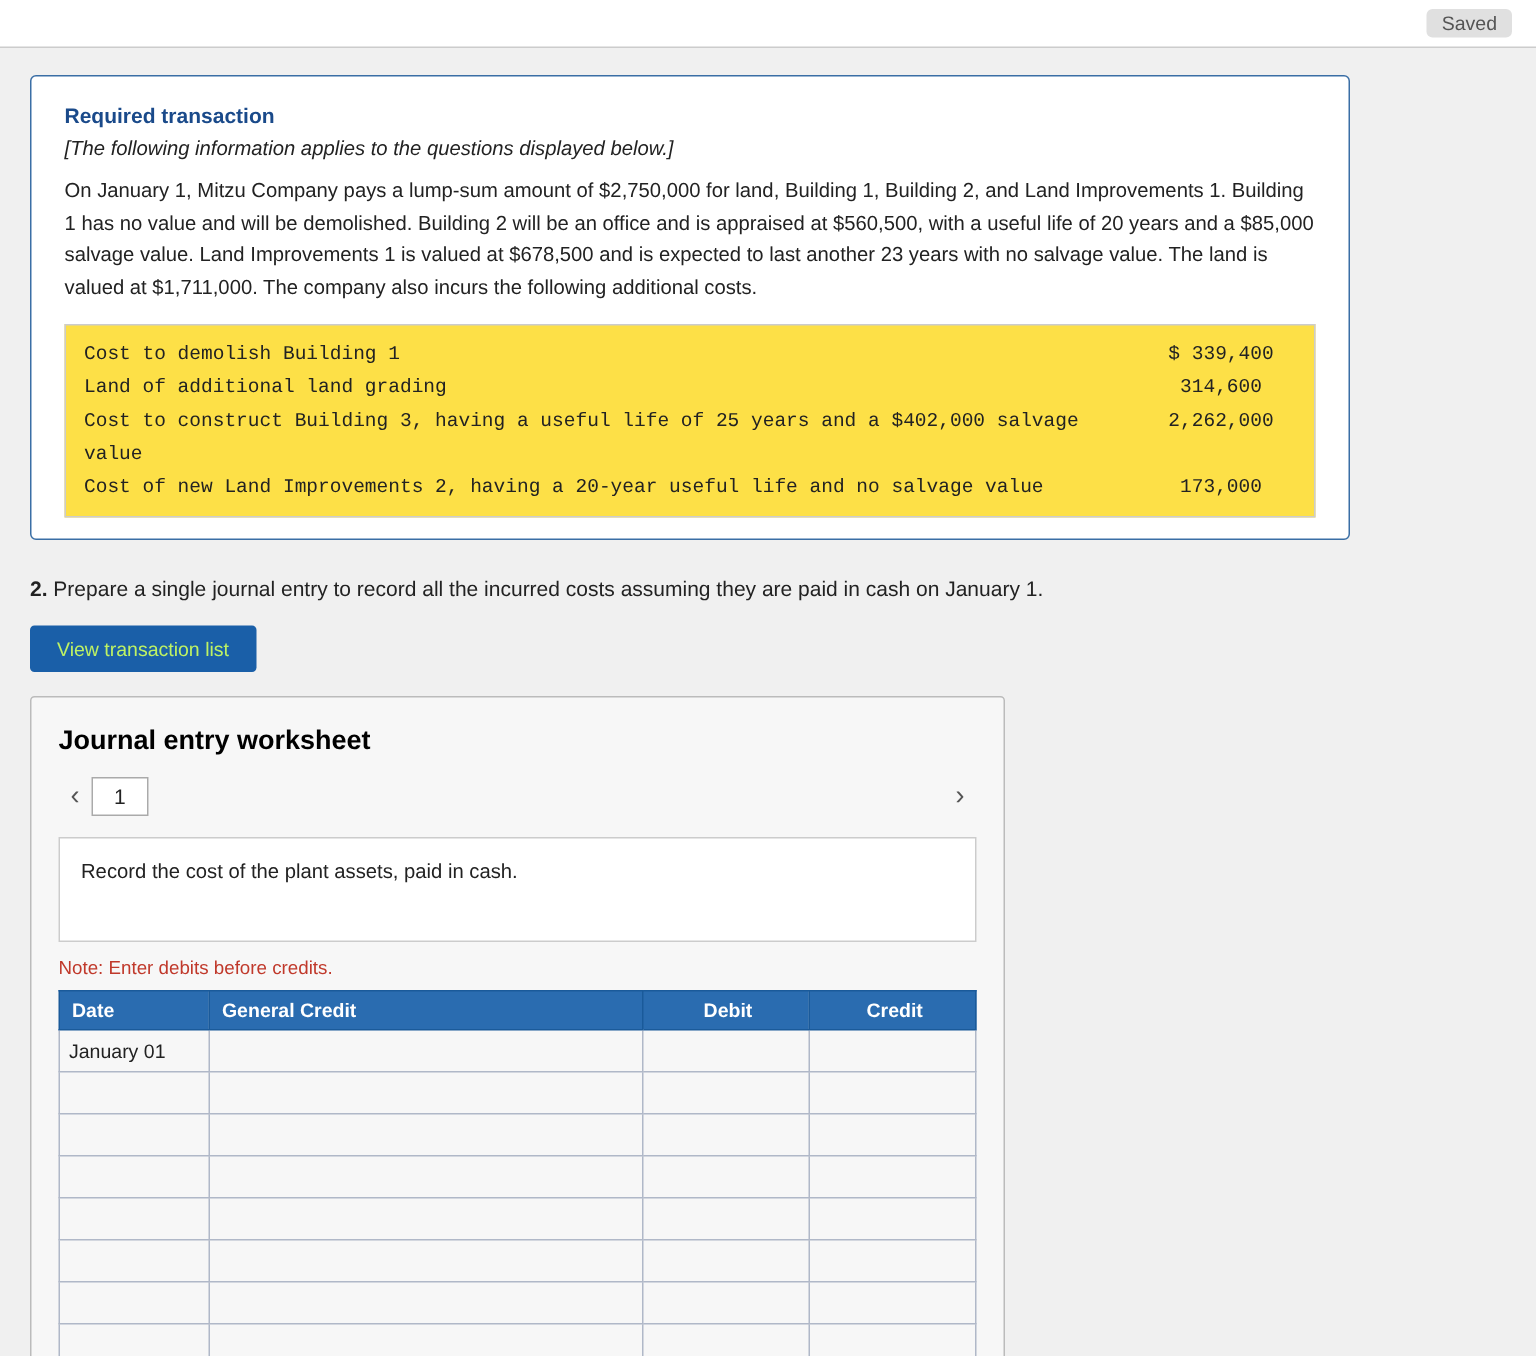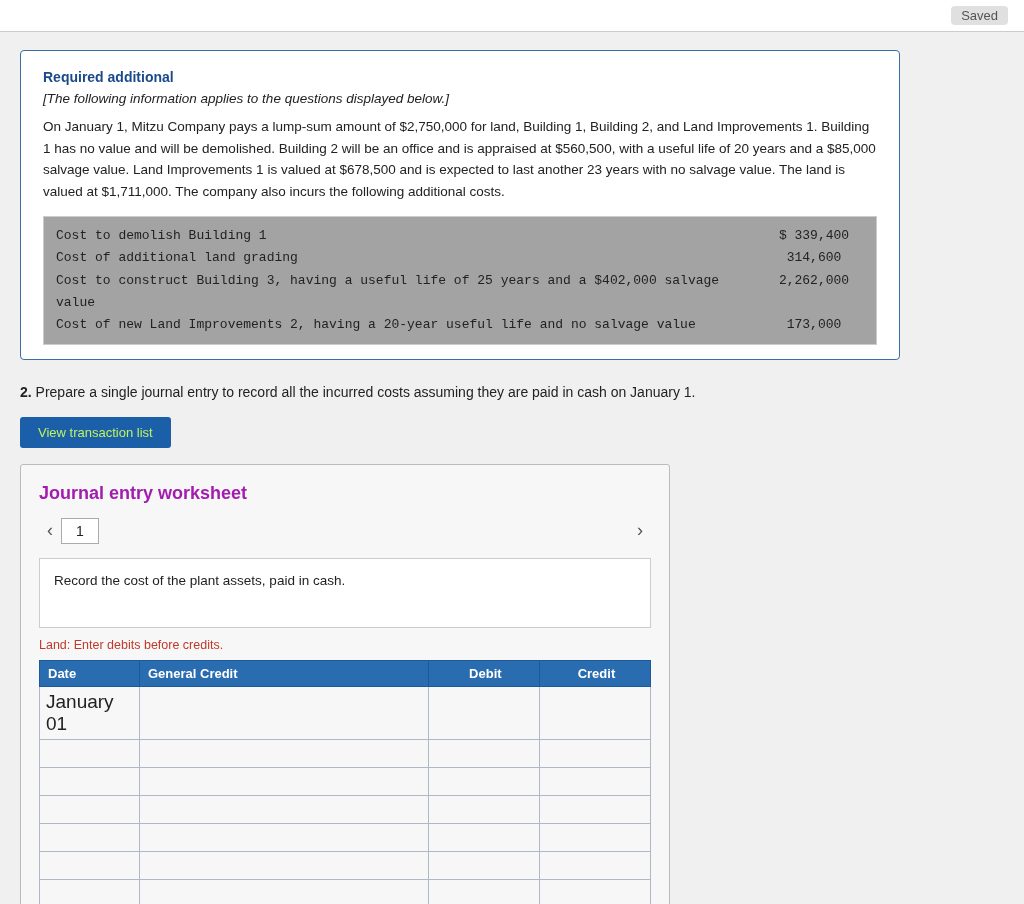--- a/index.html
+++ b/index.html
@@ -50,21 +50,21 @@
     .info-box .body-text {
       font-size: 13.5px;
       line-height: 1.6;
       margin-bottom: 14px;
     }
     .costs-table {
       font-family: 'Courier New', Courier, monospace;
       font-size: 13px;
       border: 1px solid #ccc;
       padding: 8px 12px;
-      background: #a3a3a3;
+      background: #fde047;
       line-height: 1.7;
     }
     .costs-table .cost-row {
       display: flex;
       justify-content: space-between;
     }
     .costs-table .cost-label { flex: 1; }
     .costs-table .cost-value { text-align: center; min-width: 100px; }
     .question-text {
       font-size: 14px;
@@ -86,21 +86,21 @@
       background: #f7f7f7;
       border: 1px solid #bbb;
       border-radius: 3px;
       padding: 18px 18px 18px 18px;
       max-width: 650px;
     }
     .worksheet-title {
       font-size: 18px;
       font-weight: bold;
       margin-bottom: 14px;
-      color: #a21caf;
+      color: #000000;
     }
     .pagination {
       display: flex;
       align-items: center;
       margin-bottom: 14px;
     }
     .pagination .arrow {
       font-size: 18px;
       color: #555;
       cursor: pointer;
@@ -155,44 +155,44 @@
       height: 100%;
       border: none;
       outline: none;
       background: transparent;
       padding: 2px 5px;
       font-size: 13px;
       font-family: Arial, sans-serif;
     }
     .journal-table tbody tr td.date-cell {
       padding: 4px 6px;
-      font-size: 19px;
+      font-size: 13px;
       vertical-align: middle;
     }
   </style>
 </head>
 <body>
 
 <div class="top-bar">
   <span class="saved-badge">Saved</span>
 </div>
 
 <div class="main-content">
 
   <div class="info-box">
-    <div class="required-info">Required additional</div>
+    <div class="required-info">Required transaction</div>
     <div class="subtitle">[The following information applies to the questions displayed below.]</div>
     <div class="body-text">On January 1, Mitzu Company pays a lump-sum amount of $2,750,000 for land, Building 1, Building 2, and Land Improvements 1. Building 1 has no value and will be demolished. Building 2 will be an office and is appraised at $560,500, with a useful life of 20 years and a $85,000 salvage value. Land Improvements 1 is valued at $678,500 and is expected to last another 23 years with no salvage value. The land is valued at $1,711,000. The company also incurs the following additional costs.</div>
     <div class="costs-table">
       <div class="cost-row">
         <span class="cost-label">Cost to demolish Building 1</span>
         <span class="cost-value">$ 339,400</span>
       </div>
       <div class="cost-row">
-        <span class="cost-label">Cost of additional land grading</span>
+        <span class="cost-label">Land of additional land grading</span>
         <span class="cost-value">314,600</span>
       </div>
       <div class="cost-row">
         <span class="cost-label">Cost to construct Building 3, having a useful life of 25 years and a $402,000 salvage value</span>
         <span class="cost-value">2,262,000</span>
       </div>
       <div class="cost-row">
         <span class="cost-label">Cost of new Land Improvements 2, having a 20-year useful life and no salvage value</span>
         <span class="cost-value">173,000</span>
       </div>
@@ -212,21 +212,21 @@
     <div class="pagination">
       <span class="arrow">‹</span>
       <div class="page-box">1</div>
       <span class="arrow right-arrow">›</span>
     </div>
 
     <div class="instruction-box">
       <span>Record the cost of the plant assets, paid in cash.</span>
     </div>
 
-    <div class="note-text">Land: Enter debits before credits.</div>
+    <div class="note-text">Note: Enter debits before credits.</div>
 
     <table class="journal-table">
       <thead>
         <tr>
           <th style="width:90px;">Date</th>
           <th style="width:260px;">General Credit</th>
           <th class="center" style="width:100px;">Debit</th>
           <th class="center" style="width:100px;">Credit</th>
         </tr>
       </thead>

